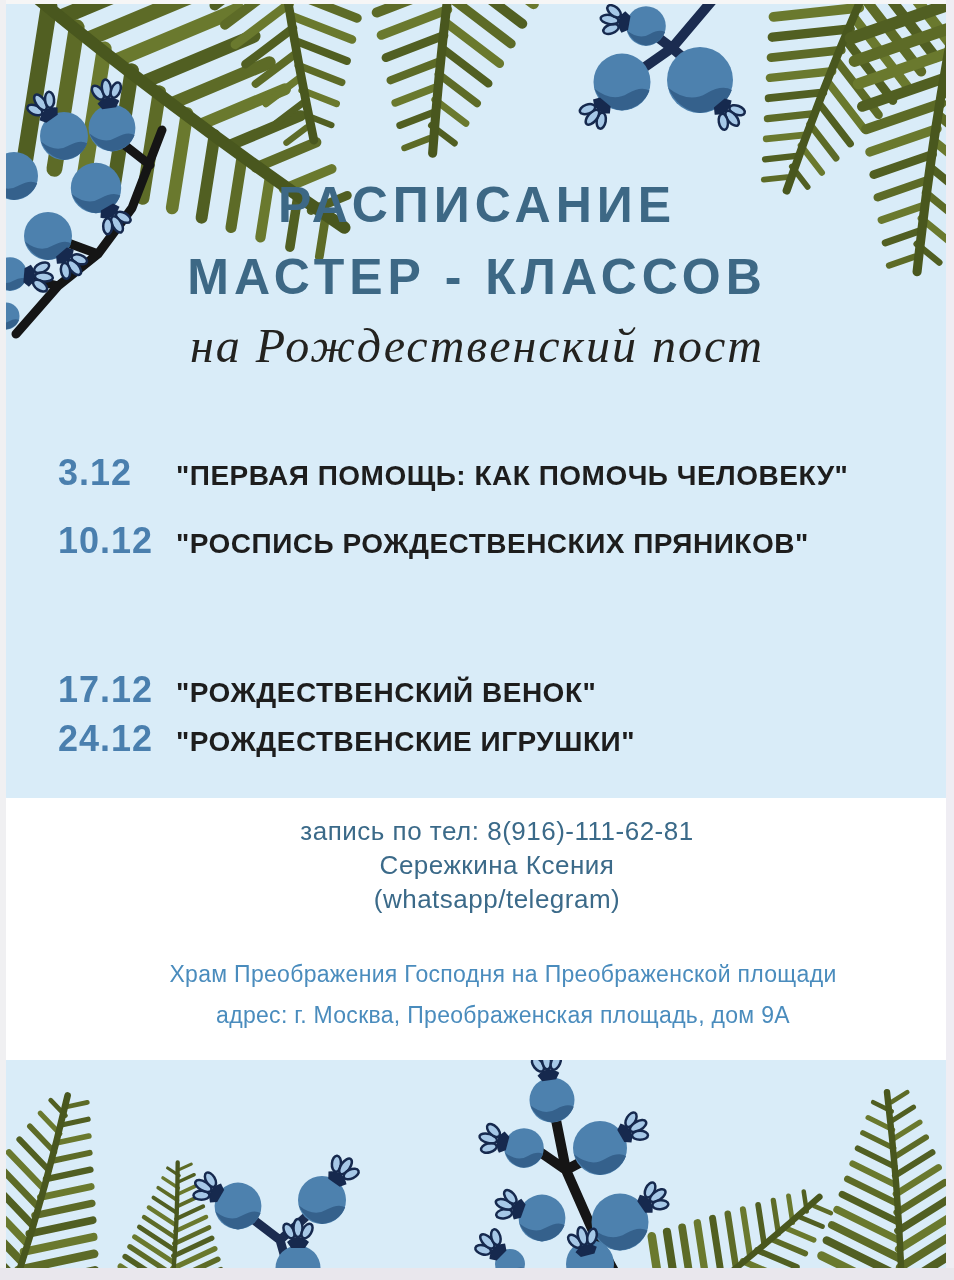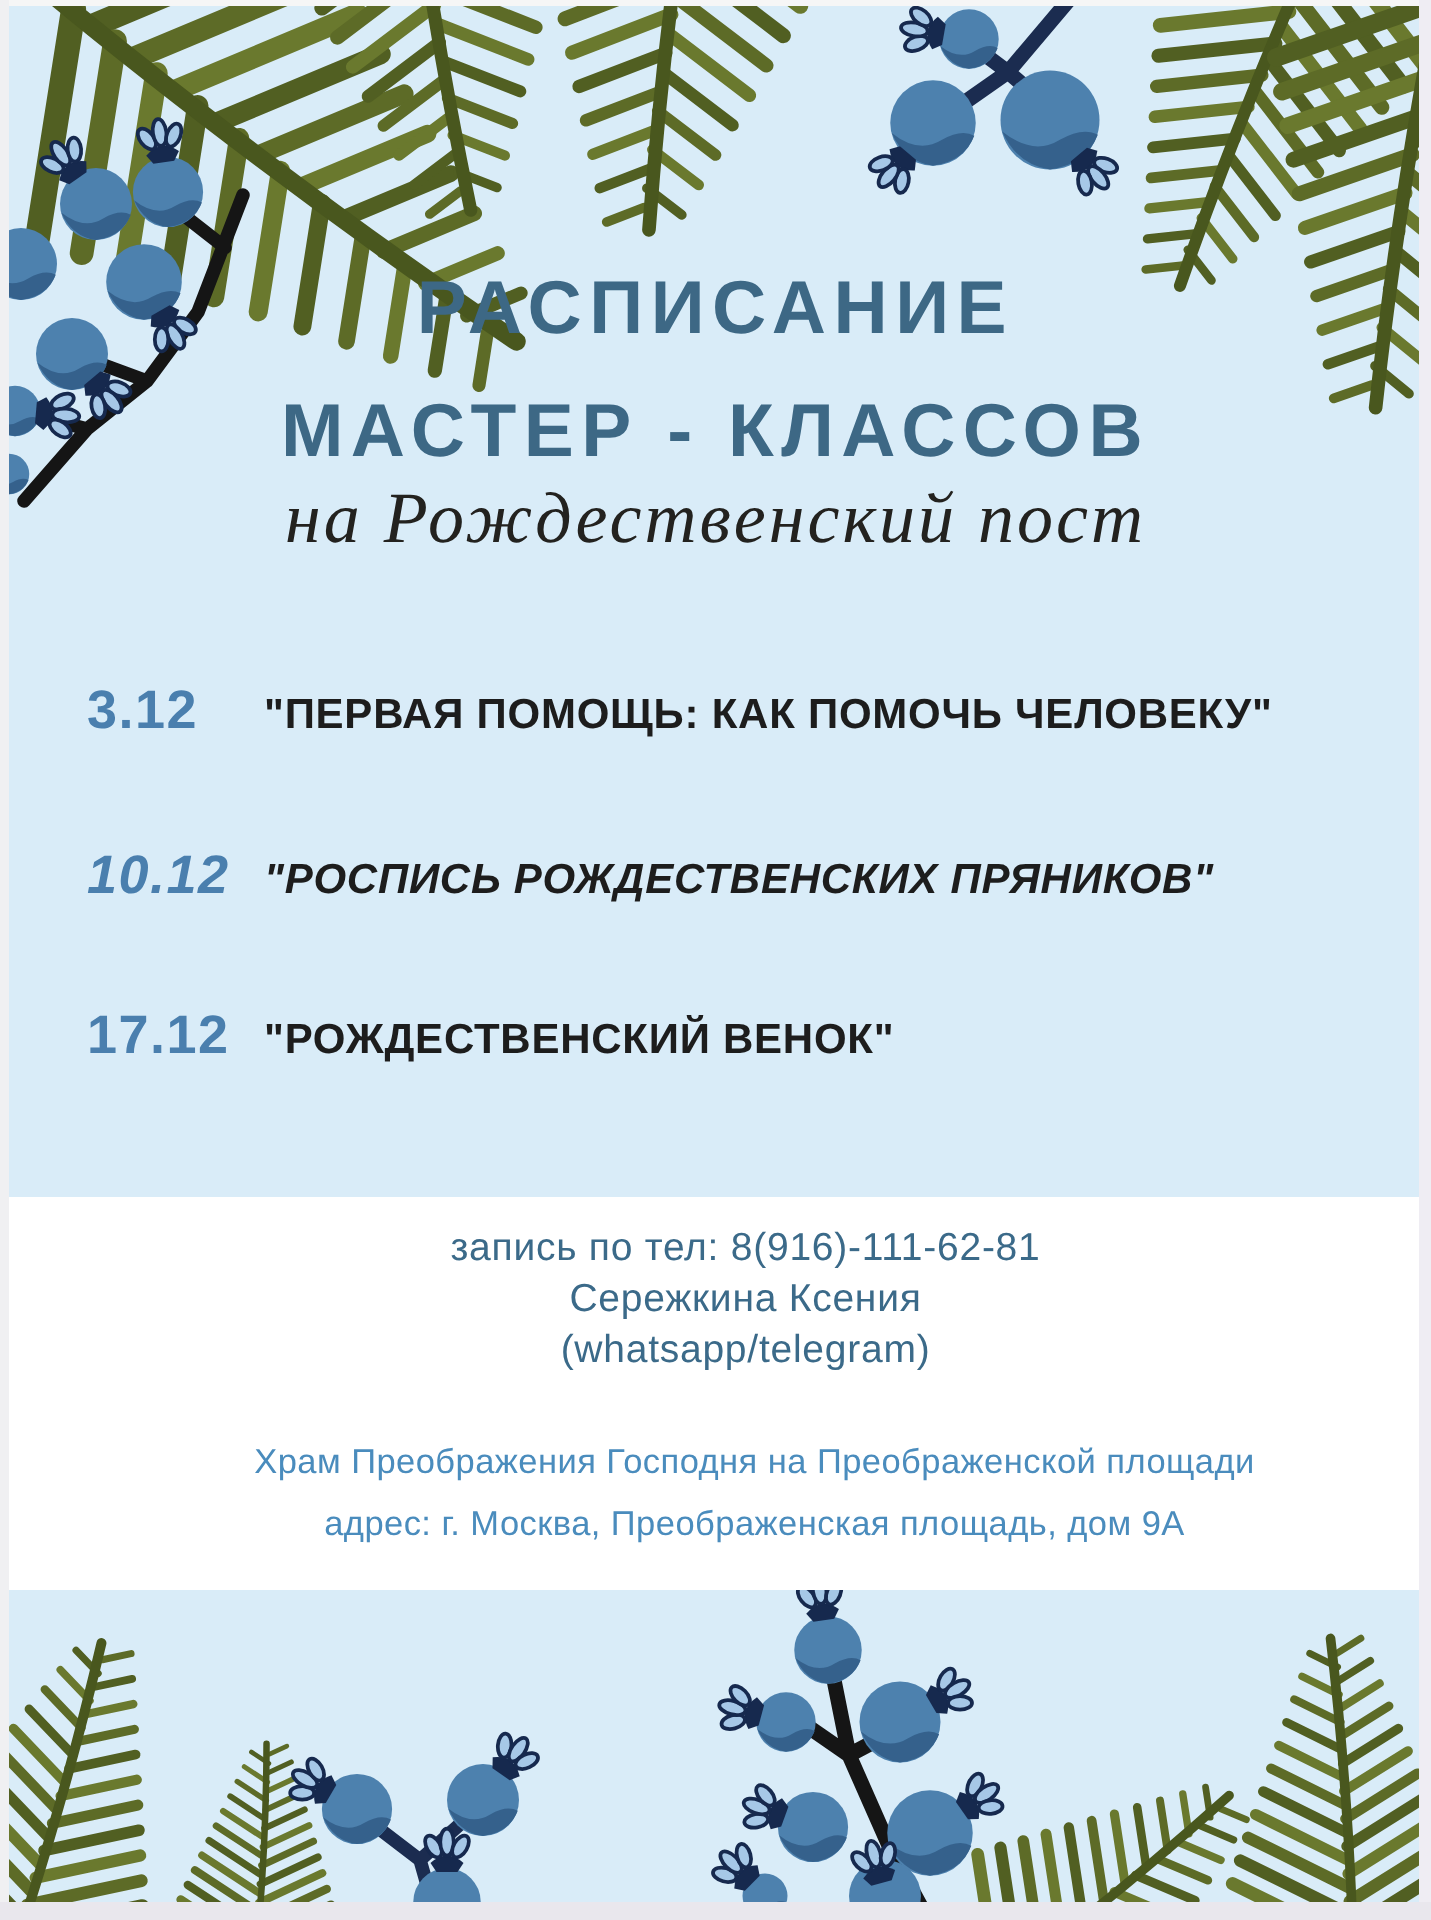--- a/index.html
+++ b/index.html
@@ -10,31 +10,31 @@
   }
   svg.decor{position:absolute; left:0; top:0; z-index:1; display:block;}
   .white-band{position:absolute; left:0; top:798px; width:954px; height:262px; background:#ffffff; z-index:2;}
   .content{position:absolute; inset:0; z-index:3;}
 
   .title-line{
     position:absolute; left:0; width:100%; text-align:center;
     color:#3d6885; font-weight:bold; font-size:50px; letter-spacing:5px;
   }
   .title-line.l1{top:176px;}
-  .title-line.l2{top:258px;}
+  .title-line.l2{top:248px;}
   .subtitle{
     position:absolute; left:0; width:100%; top:318px; text-align:center;
     font-family:Liberation Serif, serif; font-style:italic;
     color:#23221f; font-size:48px; letter-spacing:2px; font-weight:normal;
   }
 
   .row{position:absolute; left:58px; right:30px; display:flex; align-items:baseline;}
   .row .date{flex:0 0 118px; color:#4a7fae; font-size:36px; font-weight:bold; letter-spacing:1px;}
   .row .event{color:#1d1d1d; font-size:28px; font-weight:bold; letter-spacing:0.5px; white-space:nowrap;}
-  .row.r1{top:452px;} .row.r2{top:562px;font-style:italic;} .row.r3{top:633px;margin-top:36px;} .row.r4{top:718px;}
+  .row.r1{top:452px;} .row.r2{top:520px;} .row.r3{top:633px;margin-top:36px;} .row.r4{top:718px;}
 
   .contact{
     position:absolute; left:20px; width:100%; top:814px; text-align:center;
     color:#3b6a89; font-size:26px; line-height:34px; letter-spacing:0.5px;
   }
   .venue{
     position:absolute; left:26px; width:100%; top:954px; text-align:center;
     color:#4a8cbd; font-size:23px; line-height:41px; letter-spacing:0.3px;
   }
 
@@ -177,20 +177,24 @@
       <span class="event">"ПЕРВАЯ ПОМОЩЬ: КАК ПОМОЧЬ ЧЕЛОВЕКУ"</span>
     </div>
     <div class="row r2">
       <span class="date">10.12</span>
       <span class="event">"РОСПИСЬ РОЖДЕСТВЕНСКИХ ПРЯНИКОВ"</span>
     </div>
     <div class="row r3">
       <span class="date">17.12</span>
       <span class="event">"РОЖДЕСТВЕНСКИЙ ВЕНОК"</span>
     </div>
+    <div class="row r4">
+      <span class="date">24.12</span>
+      <span class="event">"РОЖДЕСТВЕНСКИЕ ИГРУШКИ"</span>
+    </div>
 
     <div class="contact">
       <div>запись по тел: 8(916)-111-62-81</div>
       <div>Сережкина Ксения</div>
       <div>(whatsapp/telegram)</div>
     </div>
 
     <div class="venue">
       <div>Храм Преображения Господня на Преображенской площади</div>
       <div>адрес: г. Москва, Преображенская площадь, дом 9А</div>

